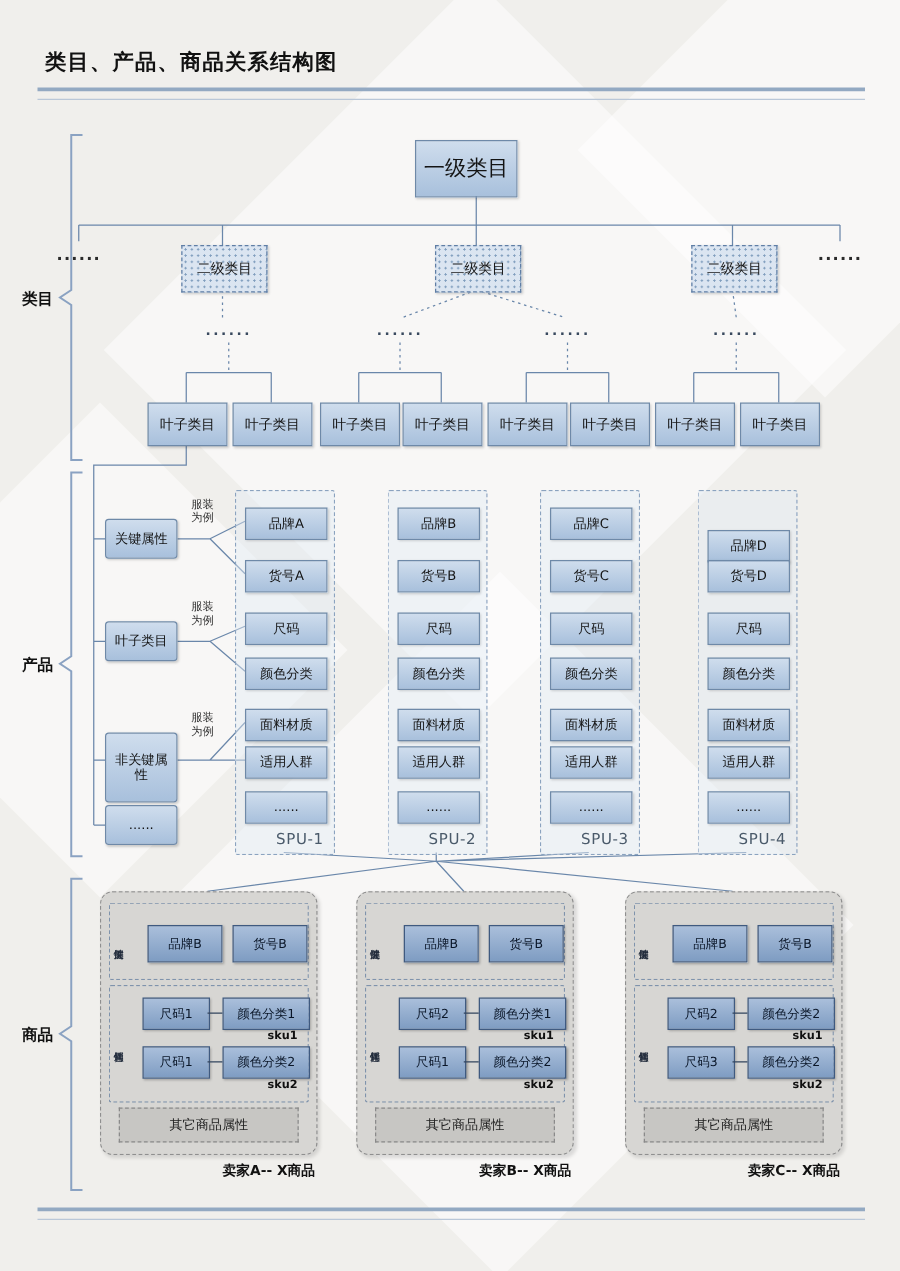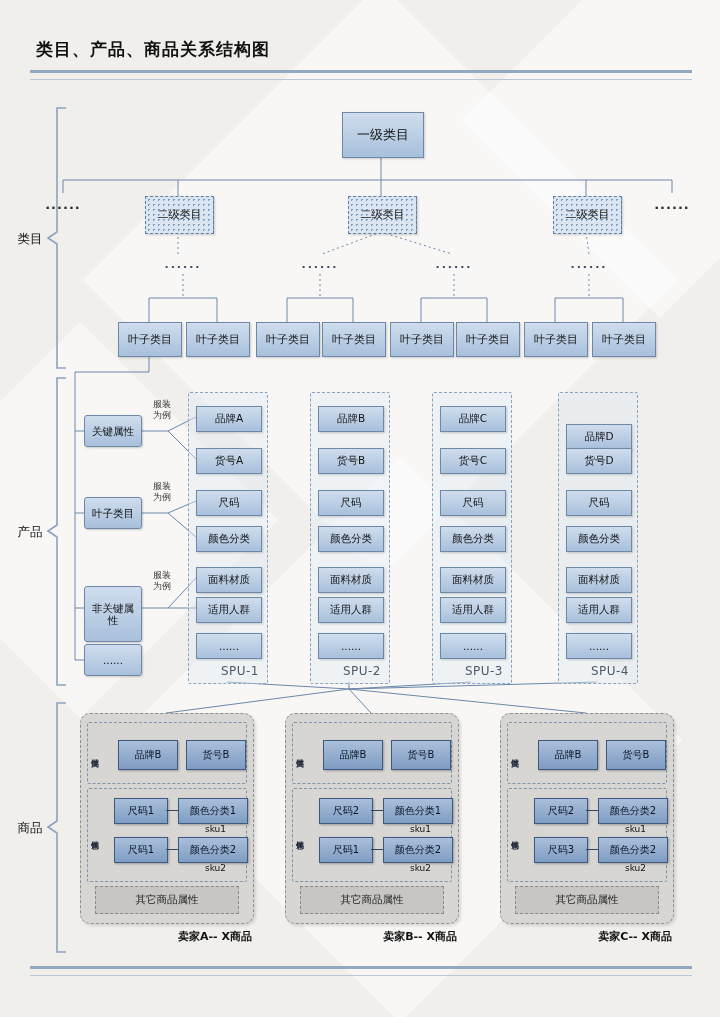--- a/index.html
+++ b/index.html
@@ -10,29 +10,29 @@
     color:#111;
   }
   .bgd{position:absolute;background:rgba(255,255,255,.5);transform:rotate(45deg);z-index:0}
   svg.wires{position:absolute;left:0;top:0;z-index:1}
 
   .title{position:absolute;left:36px;top:38px;font-size:17px;font-weight:bold;letter-spacing:1px;z-index:2}
   .rule{position:absolute;left:30px;width:662px;height:6px;border-top:3px solid #93a9c2;border-bottom:1px solid #b9c7d8;z-index:2}
   .rule-top{top:70px}
   .rule-bottom{top:966px}
 
-  .sec-label{position:absolute;left:12px;width:36px;font-size:12.5px;font-weight:normal;z-index:2;text-align:center}
+  .sec-label{position:absolute;left:12px;width:36px;font-size:12.5px;font-weight:bold;z-index:2;text-align:center}
 
   .box{
     position:absolute;z-index:2;display:flex;align-items:center;justify-content:center;
     text-align:center;font-size:11px;line-height:12px;color:#141414;
     background:linear-gradient(180deg,#cfdded 0%,#a8c0dc 100%);
     border:1px solid #6e89a8;box-shadow:1px 1px 2px rgba(0,0,0,.18);
   }
-  .root{left:342px;top:112px;width:80px;height:44px;font-size:13px}
+  .root{left:332px;top:112px;width:80px;height:44px;font-size:17px}
   .l2{top:196px;width:67px;height:36px;
     background-color:#dbe5f1;
     background-image:radial-gradient(#7f9dbd 1px, transparent 1px);
     background-size:5px 5px;border:1px dashed #5f7ea5;}
   .leaf{top:322px;width:62px;height:33px}
 
   .ellipsis{position:absolute;top:197px;width:40px;text-align:center;font-weight:bold;font-size:13px;color:#2a2a2a;letter-spacing:1px;z-index:2}
   .dotted-ellipsis{position:absolute;top:258px;width:40px;text-align:center;font-weight:bold;font-size:11px;color:#39495e;letter-spacing:2px;z-index:2}
 
   .attr-box{
@@ -62,21 +62,21 @@
     background:linear-gradient(180deg,#aabfdb,#7e9cc2);border:1px solid #3f5a80;
     box-shadow:1px 1px 2px rgba(0,0,0,.28)}
   .brand{left:30px;top:17px;width:58px;height:28px}
   .itemno{left:98px;top:17px;width:58px;height:28px}
   .s1{left:26px;top:9px;width:52px;height:24px}
   .c1{left:90px;top:9px;width:68px;height:24px}
   .s2{left:26px;top:48px;width:52px;height:24px}
   .c2{left:90px;top:48px;width:68px;height:24px}
   .dash{position:absolute;left:78px;width:12px;height:1px;background:#33455f}
   .d1{top:21px}.d2{top:60px}
-  .sku-tag{position:absolute;right:20px;font-size:9px;font-weight:normal;color:#101010}
+  .sku-tag{position:absolute;right:8px;font-size:9px;font-weight:bold;color:#101010}
   .t1{top:35px}.t2{top:74px}
   .other-box{position:absolute;left:14px;right:14px;top:172px;height:26px;display:flex;align-items:center;justify-content:center;
     font-size:10.5px;color:#222;background:#c7c6c3;border:1px dashed #8a8a8a}
   .seller-name{position:absolute;top:929px;width:172px;text-align:right;font-size:11px;font-weight:bold;z-index:2}
 </style>
 </head>
 <body>
 
 <div class="bgd" style="left:170px;top:70px;width:420px;height:420px"></div>
 <div class="bgd" style="left:200px;top:540px;width:400px;height:400px"></div>

